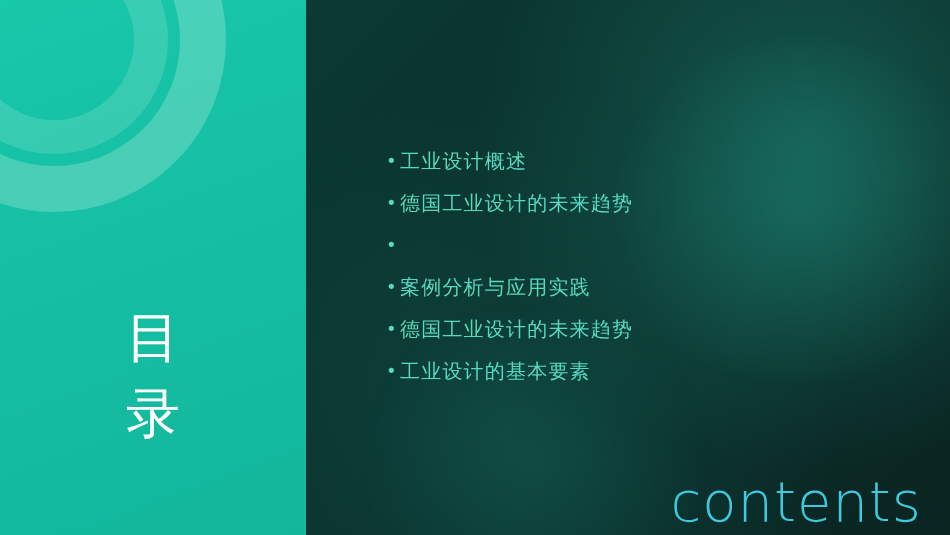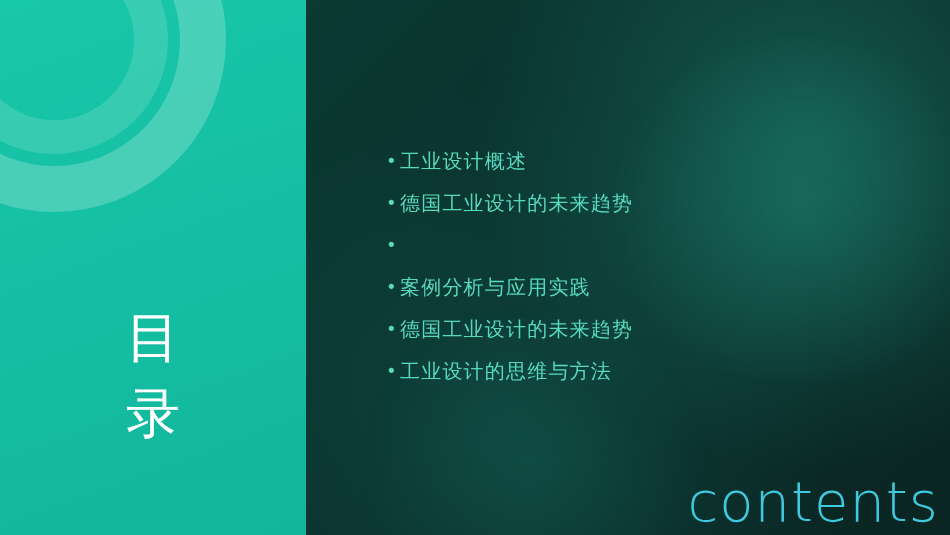--- a/index.html
+++ b/index.html
@@ -120,21 +120,21 @@
     text-align: left;
   }
   .toc-label {
     letter-spacing: 1.2px;
     white-space: nowrap;
   }
 
   
   .wordmark {
     position: absolute;
-    right: 11px;
+    right: 28px;
     bottom: 2px;
     color: #3fc9df;
     font-size: 56px;
     font-family: "DejaVu Sans", sans-serif;
     font-weight: 300;
     letter-spacing: 1px;
     line-height: 1.1;
   }
 </style>
 </head>
@@ -176,21 +176,21 @@
         <span class="toc-label">案例分析与应用实践</span>
       </div>
 
       <div class="toc-item">
         <span class="bullet">•</span>
         <span class="toc-label">德国工业设计的未来趋势</span>
       </div>
 
       <div class="toc-item">
         <span class="bullet">•</span>
-        <span class="toc-label">工业设计的思维与方法</span>
+        <span class="toc-label">工业设计的基本要素</span>
       </div>
 
     </div>
 
     <div class="wordmark">contents</div>
   </div>
 
 </div>
 
 </body></html>

